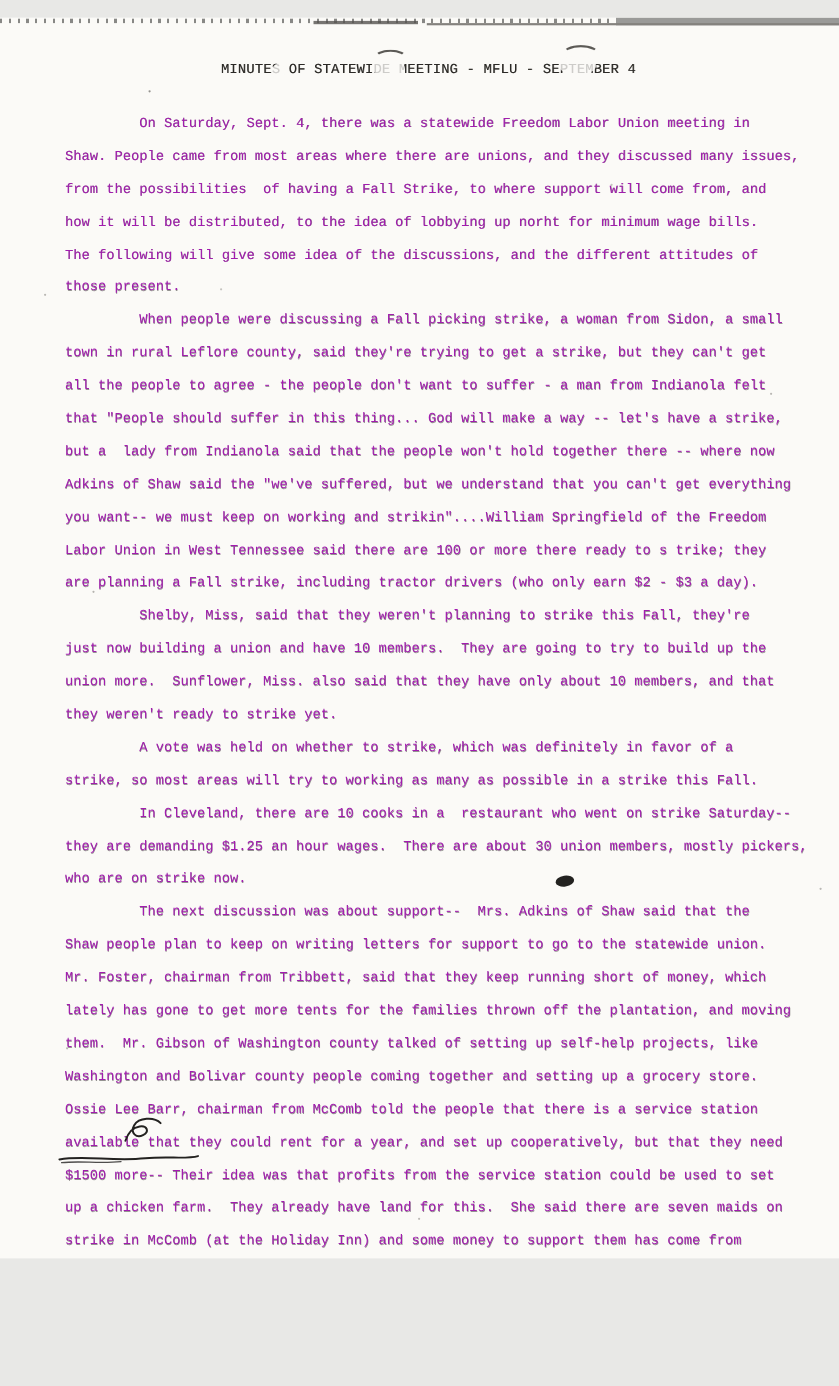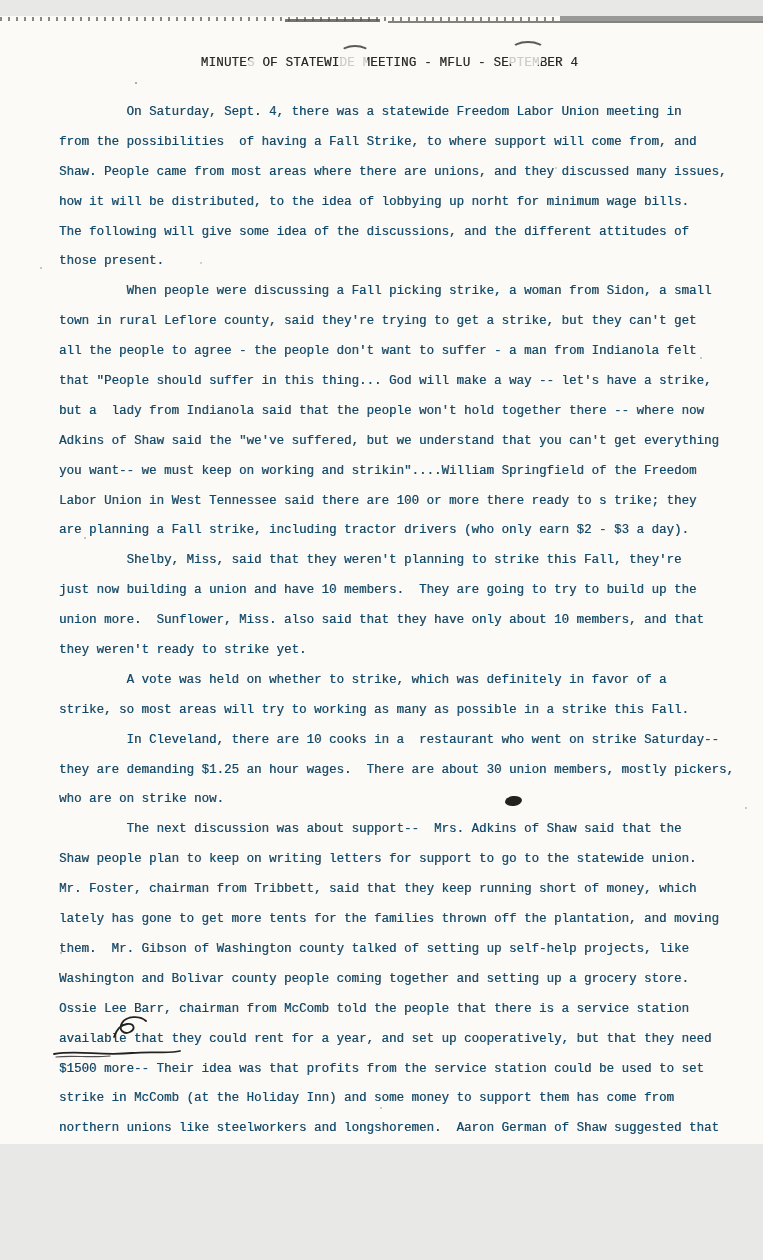--- a/index.html
+++ b/index.html
@@ -37,21 +37,21 @@
     color:#2b2926;
     text-shadow:.4px .4px .5px rgba(43,41,38,.55);
     white-space:pre;
   }
   
   .doc-body{position:absolute;left:59px;top:82px;}
   .para{margin:0;}
   .tline{
     height:29.9px;line-height:29.9px;
     font-size:12.5px;white-space:pre;
-    color:#0c4a6e;
+    color:#a21caf;
     text-shadow:.4px .4px .5px rgba(46,44,41,.5);
   }
   
   .smudge{position:absolute;background:rgba(251,250,247,.78);border-radius:50%;}
   .smudge-arc{
     position:absolute;border:solid transparent;border-top:2px solid #5c5a56;
     border-radius:50%;background:transparent;
   }
   .blot{
     position:absolute;background:#232220;border-radius:50%;
@@ -114,22 +114,22 @@
 
   <div class="smudge" style="left:247px;top:42px;width:12px;height:13px;"></div>
   <div class="smudge" style="left:338px;top:38px;width:30px;height:15px;"></div>
   <div class="smudge-arc" style="left:340px;top:29px;width:26px;height:12px;border-width:2px;"></div>
   <div class="smudge" style="left:508px;top:35px;width:34px;height:17px;"></div>
   <div class="smudge-arc" style="left:511px;top:25px;width:30px;height:13px;border-width:2px;"></div>
 
   <div class="doc-body">
       <div class="para">
         <div class="tline">         On Saturday, Sept. 4, there was a statewide Freedom Labor Union meeting in</div>
+        <div class="tline">Shaw. People came from most areas where there are unions, and they discussed many issues,</div>
         <div class="tline">from the possibilities  of having a Fall Strike, to where support will come from, and</div>
-        <div class="tline">Shaw. People came from most areas where there are unions, and they discussed many issues,</div>
         <div class="tline">how it will be distributed, to the idea of lobbying up norht for minimum wage bills.</div>
         <div class="tline">The following will give some idea of the discussions, and the different attitudes of</div>
         <div class="tline">those present.</div>
       </div>
       <div class="para">
         <div class="tline">         When people were discussing a Fall picking strike, a woman from Sidon, a small</div>
         <div class="tline">town in rural Leflore county, said they're trying to get a strike, but they can't get</div>
         <div class="tline">all the people to agree - the people don't want to suffer - a man from Indianola felt</div>
         <div class="tline">that "People should suffer in this thing... God will make a way -- let's have a strike,</div>
         <div class="tline">but a  lady from Indianola said that the people won't hold together there -- where now</div>
@@ -158,20 +158,21 @@
         <div class="tline">Shaw people plan to keep on writing letters for support to go to the statewide union.</div>
         <div class="tline">Mr. Foster, chairman from Tribbett, said that they keep running short of money, which</div>
         <div class="tline">lately has gone to get more tents for the families thrown off the plantation, and moving</div>
         <div class="tline">them.  Mr. Gibson of Washington county talked of setting up self-help projects, like</div>
         <div class="tline">Washington and Bolivar county people coming together and setting up a grocery store.</div>
       </div>
       <div class="para">
         <div class="tline">Ossie Lee Barr, chairman from McComb told the people that there is a service station</div>
         <div class="tline">available that they could rent for a year, and set up cooperatively, but that they need</div>
         <div class="tline">$1500 more-- Their idea was that profits from the service station could be used to set</div>
+        <div class="tline">up a chicken farm.  They already have land for this.  She said there are seven maids on</div>
         <div class="tline">strike in McComb (at the Holiday Inn) and some money to support them has come from</div>
         <div class="tline">northern unions like steelworkers and longshoremen.  Aaron German of Shaw suggested that</div>
         <div class="tline">people go on a speaking tour up north to raise funds for the union.</div>
       </div>
     </div>
 
   <div class="blot" style="left:505px;top:780px;width:17px;height:10px;"></div>
 
   <svg class="hand-underline" width="130" height="12" viewBox="0 0 130 12">
     <path d="M2,7 C25,3 50,9 80,6 C100,4 118,7 128,4" fill="none" stroke="#232220" stroke-width="1.8" stroke-linecap="round"></path>

